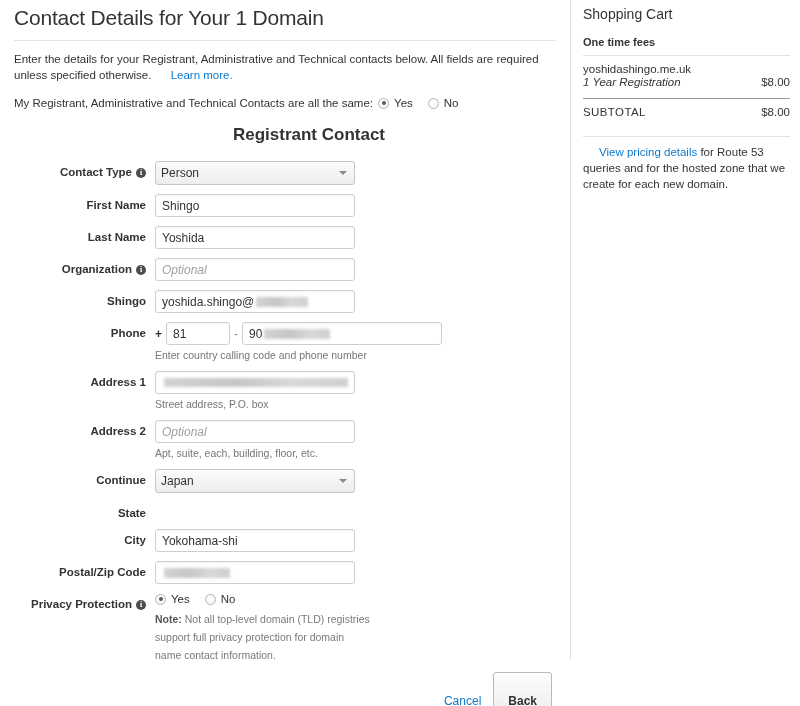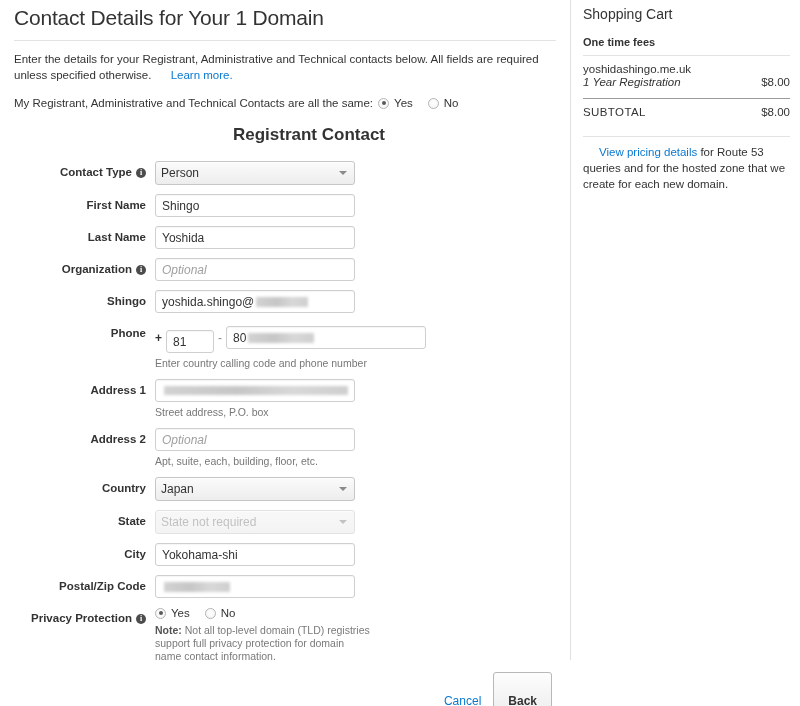--- a/index.html
+++ b/index.html
@@ -111,24 +111,24 @@
   .blur {
     display: inline-block; height: 10px; border-radius: 1px;
     background: linear-gradient(90deg,#d2d2d2,#c6c6c6 40%,#d8d8d8 70%,#cfcfcf);
     filter: blur(1.6px); vertical-align: -1px; margin-left: 2px;
   }
 
   
   .phone-wrap { display: flex; align-items: center; gap: 4px; }
   .plus { font-size: 12px; color: #333; font-weight: bold; }
   .dot { font-size: 12px; color: #888; }
-  input.phone-cc { width: 48px; margin-top: 8px; }
+  input.phone-cc { width: 64px; }
 
   .note {
-    font-size: 10.5px; color: #7a7a7a; line-height: 13px;
+    font-size: 10.5px; color: #7a7a7a; line-height: 18px;
     margin-top: 5px; max-width: 215px;
   }
   .note b { color: #555; font-weight: bold; }
 
   
   .btnbar {
     position: absolute; left: 0; top: 672px; width: 570px;
     display: flex; align-items: center; justify-content: flex-end;
     gap: 12px; padding-right: 18px;
   }
@@ -269,21 +269,21 @@
       <div class="frow">
         <div class="flabel">
           <span>Phone</span>
         </div>
         <div class="fctrl">
           <div class="phone-wrap">
             <span class="plus">+</span>
             <input class="txt phone-cc" type="text" value="81" style="">
             <span class="dot">-</span>
             <div class="fakeinput phone-num">
-              <span>80</span>
+              <span>90</span>
               <span class="blur" style="width:66px"></span>
             </div>
           </div>
           <div class="hint">Enter country calling code and phone number</div>
         </div>
       </div>
 
       <div class="frow">
         <div class="flabel">
           <span>Address 1</span>
@@ -301,43 +301,35 @@
           <span>Address 2</span>
         </div>
         <div class="fctrl">
           <input class="txt" type="text" placeholder="Optional" style="">
           <div class="hint">Apt, suite, each, building, floor, etc.</div>
         </div>
       </div>
 
       <div class="frow">
         <div class="flabel">
-          <span>Country</span>
+          <span>Continue</span>
         </div>
         <div class="fctrl">
           <div class="selwrap">
             <select class="sel">
               <option>Japan</option>
             </select>
             <span class="caret"></span>
           </div>
         </div>
       </div>
 
       <div class="frow">
         <div class="flabel">
           <span>State</span>
-        </div>
-        <div class="fctrl">
-          <div class="selwrap disabled">
-            <select class="sel" disabled="">
-              <option>State not required</option>
-            </select>
-            <span class="caret"></span>
-          </div>
         </div>
       </div>
 
       <div class="frow">
         <div class="flabel">
           <span>City</span>
         </div>
         <div class="fctrl">
           <input class="txt" type="text" value="Yokohama-shi" style="">
         </div>

